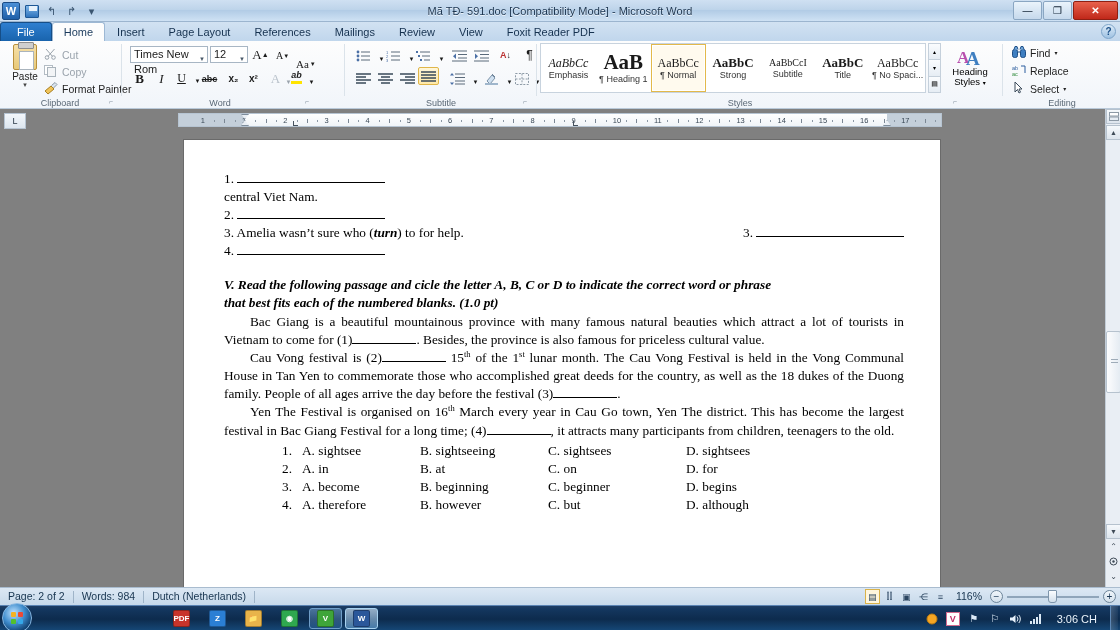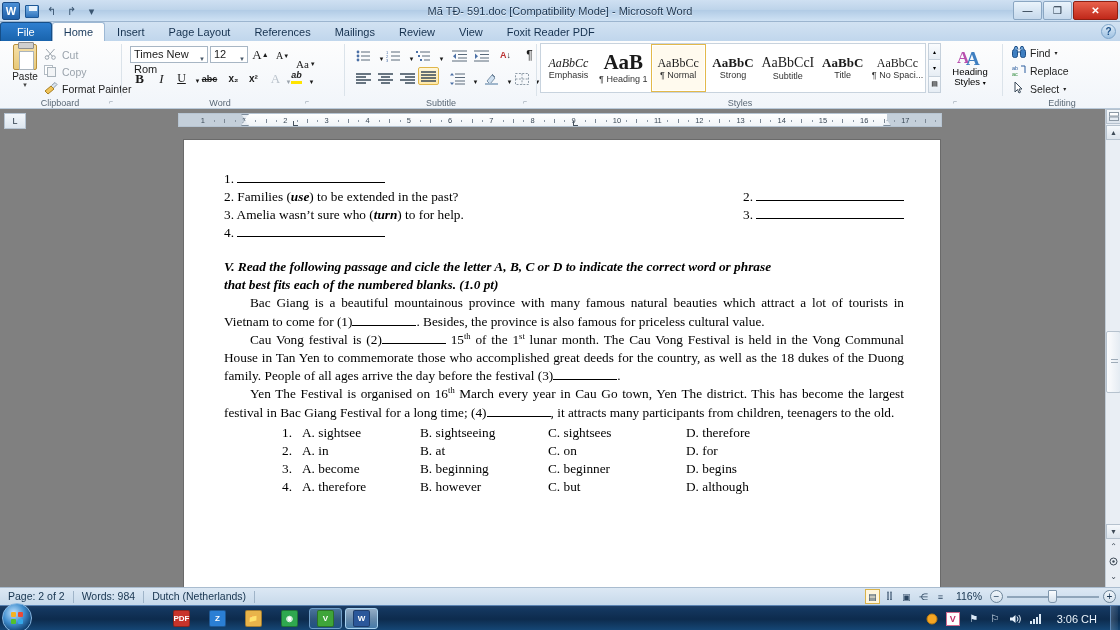--- a/index.html
+++ b/index.html
@@ -529,21 +529,21 @@
         </div>
         <div class="style-item sel">
           <div class="style-prev" style="font-size:12px;">AaBbCc</div>
           <div class="style-name">¶ Normal</div>
         </div>
         <div class="style-item">
           <div class="style-prev" style="font-size:13px;font-weight:bold;">AaBbC</div>
           <div class="style-name">Strong</div>
         </div>
         <div class="style-item">
-          <div class="style-prev" style="font-size:14px;">AaBbCcI</div>
+          <div class="style-prev" style="font-size:10px;">AaBbCcI</div>
           <div class="style-name">Subtitle</div>
         </div>
         <div class="style-item">
           <div class="style-prev" style="font-size:13px;font-weight:bold;">AaBbC</div>
           <div class="style-name">Title</div>
         </div>
         <div class="style-item">
           <div class="style-prev" style="font-size:12px;">AaBbCc</div>
           <div class="style-name">¶ No Spaci...</div>
         </div>
@@ -692,23 +692,23 @@
       <div style="position:absolute;left:394px;bottom:0;width:5px;height:5px;border-left:1px solid #47535f;border-bottom:1px solid #47535f;"></div>
     </div>
 
   <div class="page">
     <div class="doc">
 
 
       <div class="row-q">
         <span style="white-space:nowrap;"><span>1.</span><span class="ansline"></span></span>
       </div>
+      <p>central Viet Nam.</p>
 
       <div class="row-q">
-        <span>2. Families (<b><i>use</i></b>) to be extended in the past?</span>
         <span style="white-space:nowrap;"><span>2.</span><span class="ansline"></span></span>
       </div>
       <div class="row-q">
         <span>3. Amelia wasn’t sure who (<b><i>turn</i></b>) to for help.</span>
         <span style="white-space:nowrap;"><span>3.</span><span class="ansline"></span></span>
       </div>
       <div class="row-q">
         <span style="white-space:nowrap;"><span>4.</span><span class="ansline"></span></span>
       </div>
 
@@ -728,21 +728,21 @@
       <p class="just indent">
         <span>Yen The Festival is organised on 16</span><sup>th</sup><span> March every year in Cau Go town, Yen The district. This has become the largest festival in Bac Giang Festival for a long time; (4)</span><span class="blank-s"></span><span>, it attracts many participants from children, teenagers to the old.</span>
       </p>
 
       <div class="opts" id="opts-host">
           <div class="orow">
             <span style="width:20px;">1.</span>
             <span class="c1">A. sightsee</span>
             <span class="c2">B. sightseeing</span>
             <span class="c3">C. sightsees</span>
-            <span class="">D. therefore</span>
+            <span class="">D. sightsees</span>
           </div>
           <div class="orow">
             <span style="width:20px;">2.</span>
             <span class="c1">A. in</span>
             <span class="c2">B. at</span>
             <span class="c3">C. on</span>
             <span class="">D. for</span>
           </div>
           <div class="orow">
             <span style="width:20px;">3.</span>

